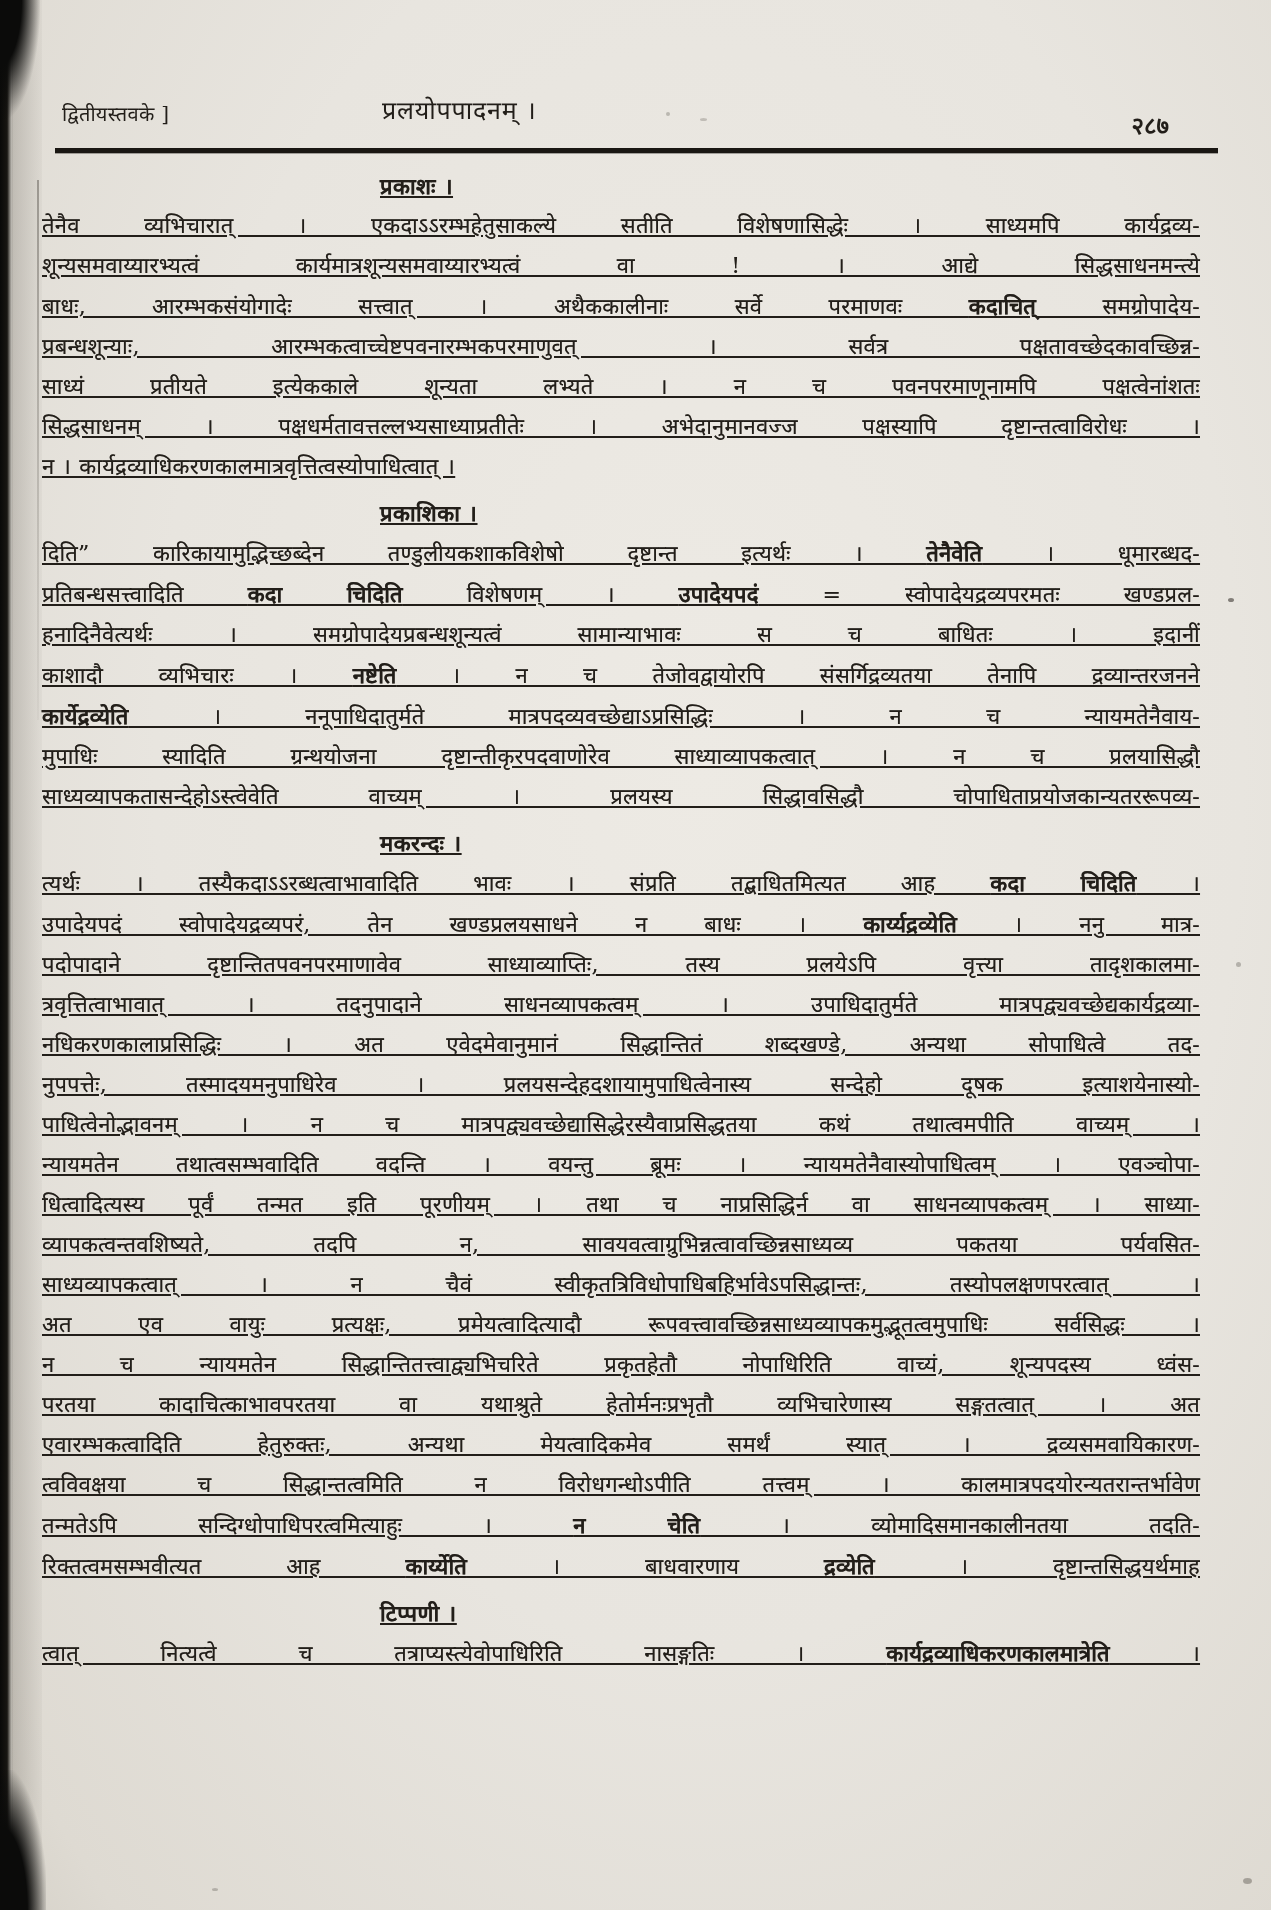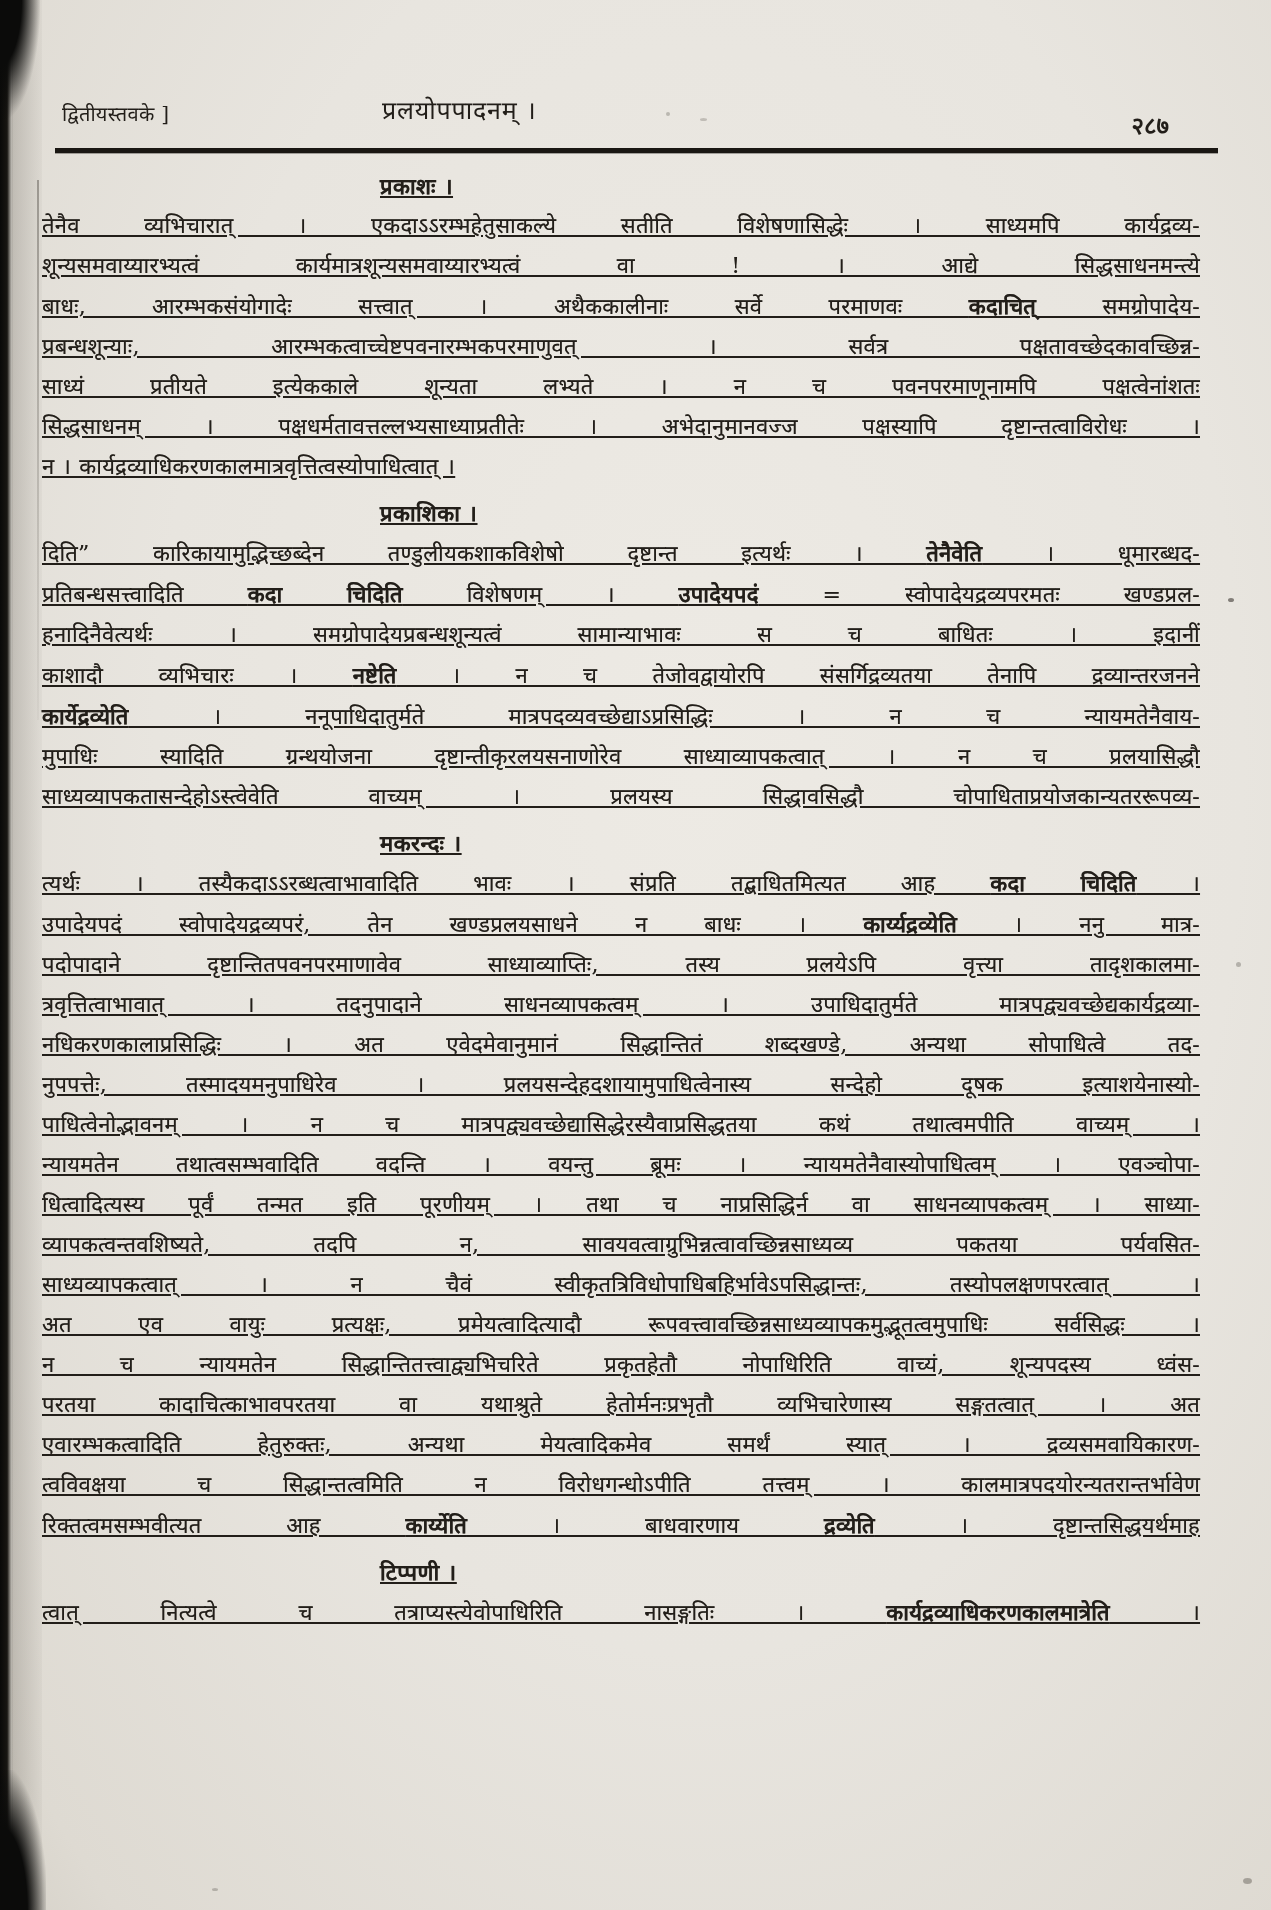--- a/index.html
+++ b/index.html
@@ -102,35 +102,36 @@
     <div class="tline"><span>प्रबन्धशून्याः, आरम्भकत्वाच्चेष्टपवनारम्भकपरमाणुवत् । सर्वत्र पक्षतावच्छेदकावच्छिन्न-</span></div>
     <div class="tline"><span>साध्यं प्रतीयते इत्येककाले शून्यता लभ्यते । न च पवनपरमाणूनामपि पक्षत्वेनांशतः</span></div>
     <div class="tline"><span>सिद्धसाधनम् । पक्षधर्मतावत्तल्लभ्यसाध्याप्रतीतेः । अभेदानुमानवज्ज पक्षस्यापि दृष्टान्तत्वाविरोधः ।</span></div>
     <div class="tline nj"><span>न । कार्यद्रव्याधिकरणकालमात्रवृत्तित्वस्योपाधित्वात् ।</span></div>
     <div class="section-heading">प्रकाशिका ।</div>
     <div class="tline"><span>दिति” कारिकायामुद्भिच्छब्देन तण्डुलीयकशाकविशेषो दृष्टान्त इत्यर्थः । </span><b>तेनैवेति</b><span> । धूमारब्धद-</span></div>
     <div class="tline"><span>प्रतिबन्धसत्त्वादिति </span><b>कदा चिदिति</b><span> विशेषणम् । </span><b>उपादेयपदं</b><span> = स्वोपादेयद्रव्यपरमतः खण्डप्रल-</span></div>
     <div class="tline"><span>हनादिनैवेत्यर्थः । समग्रोपादेयप्रबन्धशून्यत्वं सामान्याभावः स च बाधितः । इदानीं</span></div>
     <div class="tline"><span>काशादौ व्यभिचारः । </span><b>नष्टेति</b><span> । न च तेजोवद्वायोरपि संसर्गिद्रव्यतया तेनापि द्रव्यान्तरजनने</span></div>
     <div class="tline"><span></span><b>कार्येद्रव्येति</b><span> । ननूपाधिदातुर्मते मात्रपदव्यवच्छेद्याऽप्रसिद्धिः । न च न्यायमतेनैवाय-</span></div>
-    <div class="tline"><span>मुपाधिः स्यादिति ग्रन्थयोजना दृष्टान्तीकृरलयसनाणोरेव साध्याव्यापकत्वात् । न च प्रलयासिद्धौ</span></div>
+    <div class="tline"><span>मुपाधिः स्यादिति ग्रन्थयोजना दृष्टान्तीकृरपदवाणोरेव साध्याव्यापकत्वात् । न च प्रलयासिद्धौ</span></div>
     <div class="tline"><span>साध्यव्यापकतासन्देहोऽस्त्वेवेति वाच्यम् । प्रलयस्य सिद्धावसिद्धौ चोपाधिताप्रयोजकान्यतररूपव्य-</span></div>
     <div class="section-heading">मकरन्दः ।</div>
     <div class="tline"><span>त्यर्थः । तस्यैकदाऽऽरब्धत्वाभावादिति भावः । संप्रति तद्बाधितमित्यत आह </span><b>कदा चिदिति</b><span> ।</span></div>
     <div class="tline"><span>उपादेयपदं स्वोपादेयद्रव्यपरं, तेन खण्डप्रलयसाधने न बाधः । </span><b>कार्य्यद्रव्येति</b><span> । ननु मात्र-</span></div>
     <div class="tline"><span>पदोपादाने दृष्टान्तितपवनपरमाणावेव साध्याव्याप्तिः, तस्य प्रलयेऽपि वृत्त्या तादृशकालमा-</span></div>
     <div class="tline"><span>त्रवृत्तित्वाभावात् । तदनुपादाने साधनव्यापकत्वम् । उपाधिदातुर्मते मात्रपद्व्यवच्छेद्यकार्यद्रव्या-</span></div>
     <div class="tline"><span>नधिकरणकालाप्रसिद्धिः । अत एवेदमेवानुमानं सिद्धान्तितं शब्दखण्डे, अन्यथा सोपाधित्वे तद-</span></div>
     <div class="tline"><span>नुपपत्तेः, तस्मादयमनुपाधिरेव । प्रलयसन्देहदशायामुपाधित्वेनास्य सन्देहो दूषक इत्याशयेनास्यो-</span></div>
     <div class="tline"><span>पाधित्वेनोद्भावनम् । न च मात्रपद्व्यवच्छेद्यासिद्धेरस्यैवाप्रसिद्धतया कथं तथात्वमपीति वाच्यम् ।</span></div>
     <div class="tline"><span>न्यायमतेन तथात्वसम्भवादिति वदन्ति । वयन्तु ब्रूमः । न्यायमतेनैवास्योपाधित्वम् । एवञ्चोपा-</span></div>
     <div class="tline"><span>धित्वादित्यस्य पूर्वं तन्मत इति पूरणीयम् । तथा च नाप्रसिद्धिर्न वा साधनव्यापकत्वम् । साध्या-</span></div>
     <div class="tline"><span>व्यापकत्वन्तवशिष्यते, तदपि न, सावयवत्वाग्रुभिन्नत्वावच्छिन्नसाध्यव्य पकतया पर्यवसित-</span></div>
     <div class="tline"><span>साध्यव्यापकत्वात् । न चैवं स्वीकृतत्रिविधोपाधिबहिर्भावेऽपसिद्धान्तः, तस्योपलक्षणपरत्वात् ।</span></div>
     <div class="tline"><span>अत एव वायुः प्रत्यक्षः, प्रमेयत्वादित्यादौ रूपवत्त्वावच्छिन्नसाध्यव्यापकमुद्भूतत्वमुपाधिः सर्वसिद्धः ।</span></div>
     <div class="tline"><span>न च न्यायमतेन सिद्धान्तितत्त्वाद्व्यभिचरिते प्रकृतहेतौ नोपाधिरिति वाच्यं, शून्यपदस्य ध्वंस-</span></div>
     <div class="tline"><span>परतया कादाचित्काभावपरतया वा यथाश्रुते हेतोर्मनःप्रभृतौ व्यभिचारेणास्य सङ्गतत्वात् । अत</span></div>
     <div class="tline"><span>एवारम्भकत्वादिति हेतुरुक्तः, अन्यथा मेयत्वादिकमेव समर्थं स्यात् । द्रव्यसमवायिकारण-</span></div>
     <div class="tline"><span>त्वविवक्षया च सिद्धान्तत्वमिति न विरोधगन्धोऽपीति तत्त्वम् । कालमात्रपदयोरन्यतरान्तर्भावेण</span></div>
+    <div class="tline"><span>तन्मतेऽपि सन्दिग्धोपाधिपरत्वमित्याहुः । </span><b>न चेति</b><span> । व्योमादिसमानकालीनतया तदति-</span></div>
     <div class="tline"><span>रिक्तत्वमसम्भवीत्यत आह </span><b>कार्य्येति</b><span> । बाधवारणाय </span><b>द्रव्येति</b><span> । दृष्टान्तसिद्धयर्थमाह</span></div>
     <div class="section-heading">टिप्पणी ।</div>
     <div class="tline"><span>त्वात् नित्यत्वे च तत्राप्यस्त्येवोपाधिरिति नासङ्गतिः । </span><b>कार्यद्रव्याधिकरणकालमात्रेति</b><span> ।</span></div>
   </div>
 
 </body></html>

